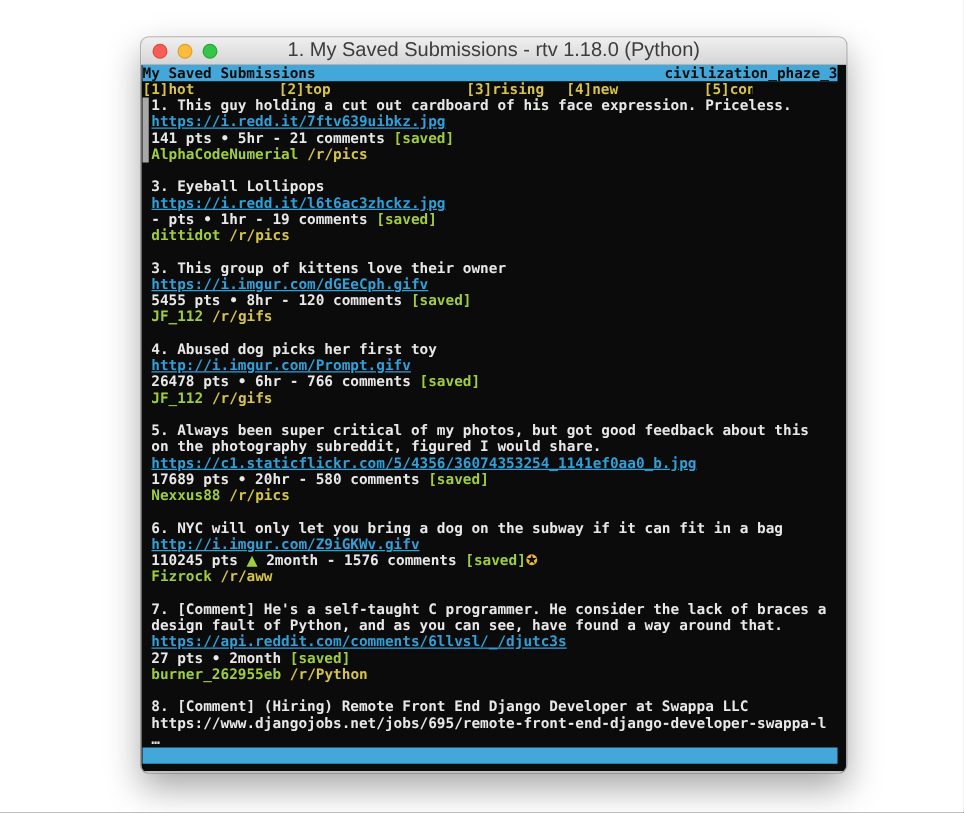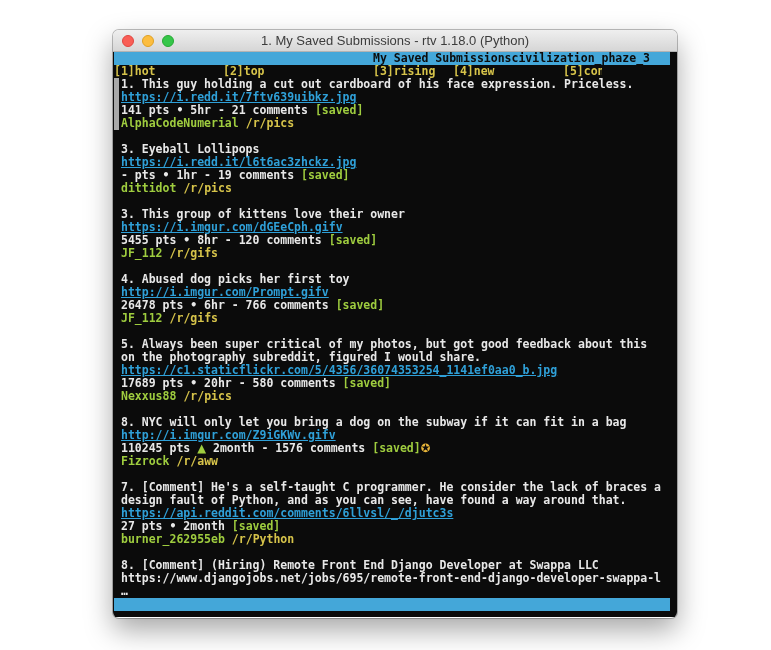--- a/index.html
+++ b/index.html
@@ -5,35 +5,35 @@
   * { margin:0; padding:0; box-sizing:border-box; }
   html,body { width:771px; height:650px; background:#ffffff; font-family:"Liberation Sans",sans-serif; }
 
   .window { position:absolute; left:113px; top:30px; width:564px; height:588px;
             border-radius:6px; overflow:hidden;
             box-shadow:0 12px 28px rgba(0,0,0,.35), 0 0 0 1px rgba(0,0,0,.25); }
 
   .titlebar { height:22px; background:linear-gradient(#efefef,#d6d6d6);
               border-bottom:1px solid #b3b3b3; position:relative;
               display:flex; align-items:center; justify-content:center; }
-  .titlebar .title { font-size:13px; color:#3c3c3c; }
+  .titlebar .title { font-size:16px; color:#3c3c3c; }
   .lights { position:absolute; left:9px; top:5px; display:flex; gap:8px; }
   .light { width:12px; height:12px; border-radius:50%; }
   .light.red    { background:#f95e56; border:1px solid #e04640; }
   .light.yellow { background:#fcbd3f; border:1px solid #dfa023; }
   .light.green  { background:#35c649; border:1px solid #27a834; }
 
   .terminal { position:relative; height:565px; background:#0b0b0b; padding-left:1px;
               font-family:"DejaVu Sans Mono","Liberation Mono",monospace;
               font-weight:bold; font-size:11.5px; color:#e8e8e8; cursor:text; }
 
   .row { height:13px; line-height:13px; white-space:pre; overflow:hidden; }
 
   .bar { background:#44a7d9; color:#0c0c0c; width:556px; }
-  .bar.top { display:flex; justify-content:flex-end; padding-right:20px; }
+  .bar.top { display:flex; justify-content:space-between; padding-right:0; }
   .bar.bottom { position:absolute; left:1px; top:546px; }
   .bar.bottom span { margin-right:7px; }
 
   .nav { position:relative; color:#d6c34a; width:488px; }
   .nav span { position:absolute; top:0; }
   .nav span:nth-child(1) { left:0; }
   .nav span:nth-child(2) { left:109px; }
   .nav span:nth-child(3) { left:219px;margin-left:40px; }
   .nav span:nth-child(4) { left:339px; }
   .nav span:nth-child(5) { left:449px; }
@@ -115,21 +115,21 @@
 
       <div class="item">
         <div class="row w">5. Always been super critical of my photos, but got good feedback about this</div>
         <div class="row w">on the photography subreddit, figured I would share.</div>
         <div class="row"><span class="lnk">https://c1.staticflickr.com/5/4356/36074353254_1141ef0aa0_b.jpg</span></div>
         <div class="row"><span class="w">17689 pts • 20hr - 580 comments </span><span class="g">[saved]</span></div>
         <div class="row"><span class="g">Nexxus88</span><span class="y sub">/r/pics</span></div>
       </div>
 
       <div class="item">
-        <div class="row w">8. NYC will only let you bring a dog on the subway if it can fit in a bag</div>
+        <div class="row w">6. NYC will only let you bring a dog on the subway if it can fit in a bag</div>
         <div class="row"><span class="lnk">http://i.imgur.com/Z9iGKWv.gifv</span></div>
         <div class="row"><span class="w">110245 pts </span><span class="g arrow">▲</span><span class="w"> 2month - 1576 comments </span><span class="g">[saved]</span><span class="gild">✪</span></div>
         <div class="row"><span class="g">Fizrock</span><span class="y sub">/r/aww</span></div>
       </div>
 
       <div class="item">
         <div class="row w">7. [Comment] He's a self-taught C programmer. He consider the lack of braces a</div>
         <div class="row w">design fault of Python, and as you can see, have found a way around that.</div>
         <div class="row"><span class="lnk">https://api.reddit.com/comments/6llvsl/_/djutc3s</span></div>
         <div class="row"><span class="w">27 pts • 2month </span><span class="g">[saved]</span></div>

